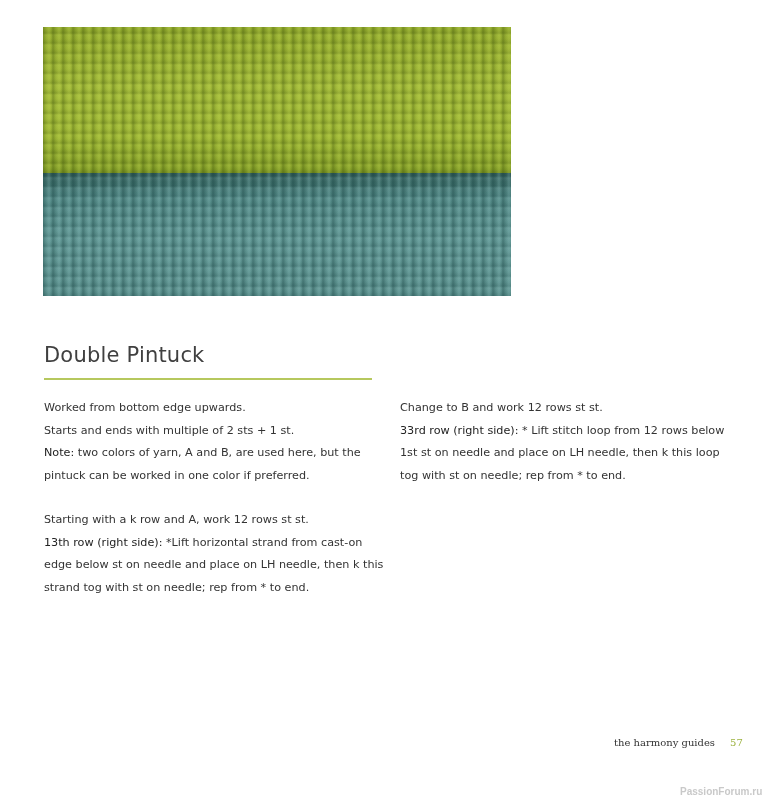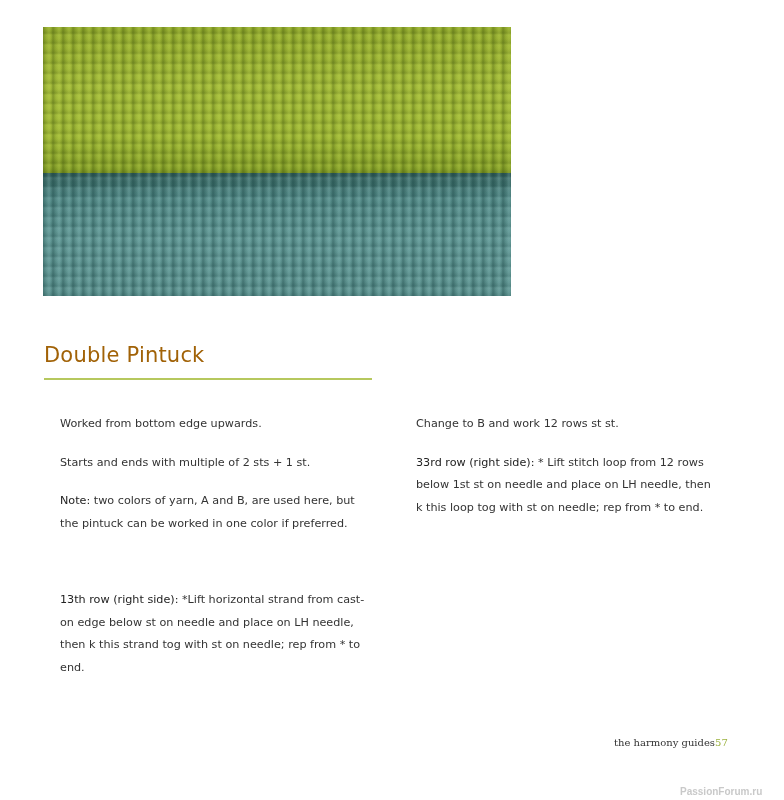--- a/index.html
+++ b/index.html
@@ -19,38 +19,38 @@
   }
   .band-blue {
     position: absolute; left: 0; top: 146px; width: 100%; height: 123px;
     background:
       repeating-linear-gradient(90deg, rgba(20,60,60,0.35) 0px, rgba(20,60,60,0.05) 3px, rgba(150,200,200,0.25) 6px, rgba(150,200,200,0.0) 8px, rgba(20,60,60,0.35) 10px),
       repeating-linear-gradient(0deg, rgba(30,70,70,0.22) 0px, rgba(30,70,70,0.0) 4px, rgba(150,195,195,0.18) 8px, rgba(30,70,70,0.22) 10px),
       linear-gradient(180deg, #2f5a55 0%, #4f8582 18%, #5f9592 50%, #5a8f8c 100%);
   }
   .title {
     position: absolute; left: 44px; top: 343px; font-size: 21px; font-weight: normal;
-    color: #a16207; letter-spacing: 0.2px; margin: 0;
+    color: #404040; letter-spacing: 0.2px; margin: 0;
   }
   .rule {
     position: absolute; left: 44px; top: 378px; width: 328px; height: 2px; background: #b6c85e;
   }
   .col {
     position: absolute; font-size: 11.2px; line-height: 22.5px; color: #333333;
   }
   .col-left { left: 44px; top: 397px; width: 340px; }
   .col-right { left: 400px; top: 397px; width: 330px; }
-  .col p { margin: 16px; }
+  .col p { margin: 0; }
   .gap { height: 22px; }
   .label { font-weight: normal; color: #222; }
   .footer {
     position: absolute; left: 614px; top: 737px; font-family: "DejaVu Serif", serif;
     font-size: 10px; color: #333;
   }
-  .page-num { color: #9cb23f; margin-left: 0; }
+  .page-num { color: #9cb23f; margin-left: 15px; }
   .watermark {
     position: absolute; left: 680px; top: 786px; font-size: 10px; color: #c9c9c9;
     font-family: "Liberation Sans", sans-serif;
     font-weight: bold;
   }
 </style>
 </head>
 <body>
 
 <div class="photo">
@@ -59,20 +59,21 @@
 </div>
 
 <h1 class="title">Double Pintuck</h1>
 <div class="rule"></div>
 
 <div class="col col-left">
   <p>Worked from bottom edge upwards.</p>
   <p>Starts and ends with multiple of 2 sts + 1 st.</p>
   <p><span class="label">Note:</span><span> two colors of yarn, A and B, are used here, but the pintuck can be worked in one color if preferred.</span></p>
   <div class="gap"></div>
+  <p>Starting with a k row and A, work 12 rows st st.</p>
   <p><span class="label">13th row (right side):</span><span> *Lift horizontal strand from cast-on edge below st on needle and place on LH needle, then k this strand tog with st on needle; rep from * to end.</span></p>
 </div>
 
 <div class="col col-right">
   <p>Change to B and work 12 rows st st.</p>
   <p><span class="label">33rd row (right side):</span><span> * Lift stitch loop from 12 rows below 1st st on needle and place on LH needle, then k this loop tog with st on needle; rep from * to end.</span></p>
 </div>
 
 <div class="footer">
   <span>the harmony guides</span><span class="page-num">57</span>

